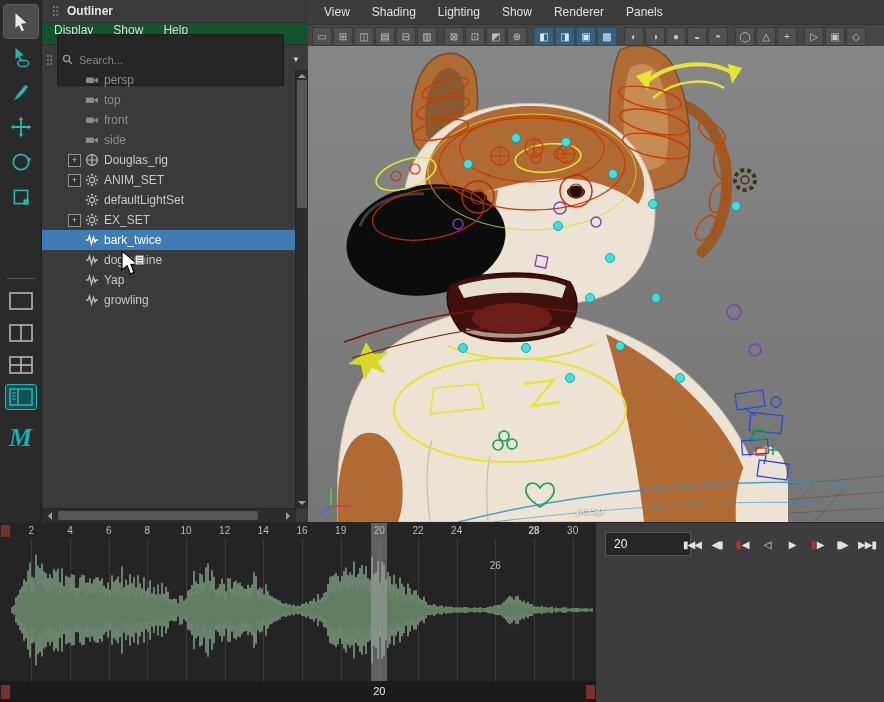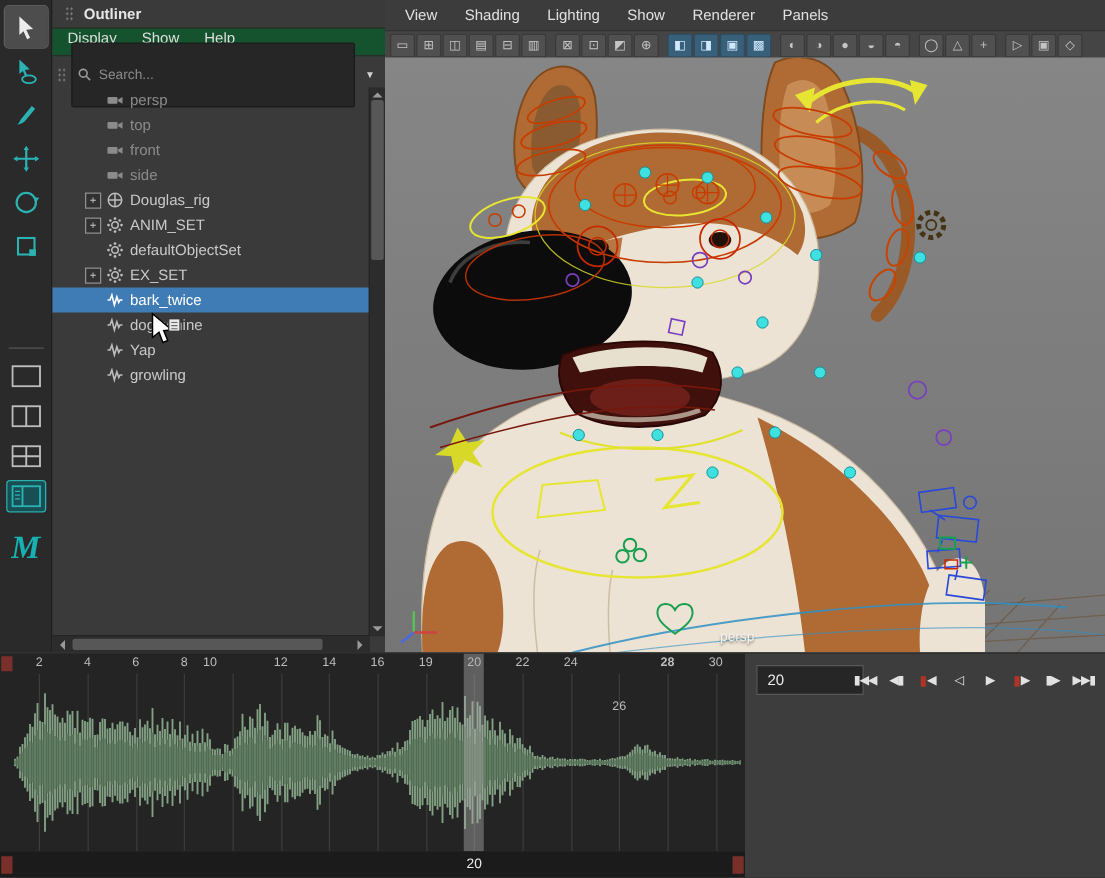--- a/index.html
+++ b/index.html
@@ -245,21 +245,21 @@
           <svg class="ticon">
             <use href="#ic-set"></use>
           </svg>
           <span class="lbl">ANIM_SET</span>
         </div>
       <div class="row">
           <span class="noexp"></span>
           <svg class="ticon">
             <use href="#ic-set"></use>
           </svg>
-          <span class="lbl">defaultObjectSet</span>
+          <span class="lbl">defaultLightSet</span>
         </div>
       <div class="row">
           <span class="exp"></span>
           <svg class="ticon">
             <use href="#ic-set"></use>
           </svg>
           <span class="lbl">EX_SET</span>
         </div>
       <div class="row selected">
           <span class="noexp"></span>
@@ -482,21 +482,21 @@
   </div>
 
   <div class="timeline">
     <div class="tl-slider" id="tlSlider">
       <div class="nub" style="left:1px;top:2px;width:9px;height:12px;"></div>
       <div class="tl-ruler" id="tlRuler">
           <span class="tl-num" style="left: 31.3333px;">2</span>
           <span class="tl-num" style="left: 70px;">4</span>
           <span class="tl-num" style="left: 108.667px;">6</span>
           <span class="tl-num" style="left: 147.333px;">8</span>
-          <span class="tl-num" style="left: 168px;">10</span>
+          <span class="tl-num" style="left: 186px;">10</span>
           <span class="tl-num" style="left: 224.667px;">12</span>
           <span class="tl-num" style="left: 263.333px;">14</span>
           <span class="tl-num" style="left: 302px;">16</span>
           <span class="tl-num" style="left: 340.667px;">19</span>
           <span class="tl-num" style="left: 379.333px;">20</span>
           <span class="tl-num" style="left: 418px;">22</span>
           <span class="tl-num" style="left: 456.667px;">24</span>
           <span class="tl-num" style="left: 495.333px; margin-top: 35px;">26</span>
           <span class="tl-num" style="left: 534px; font-weight: bold;">28</span>
           <span class="tl-num" style="left: 572.667px;">30</span>

